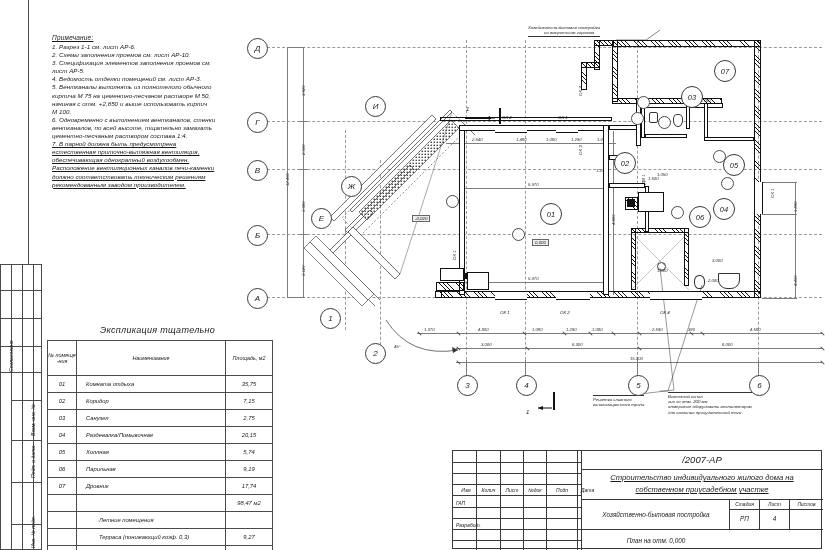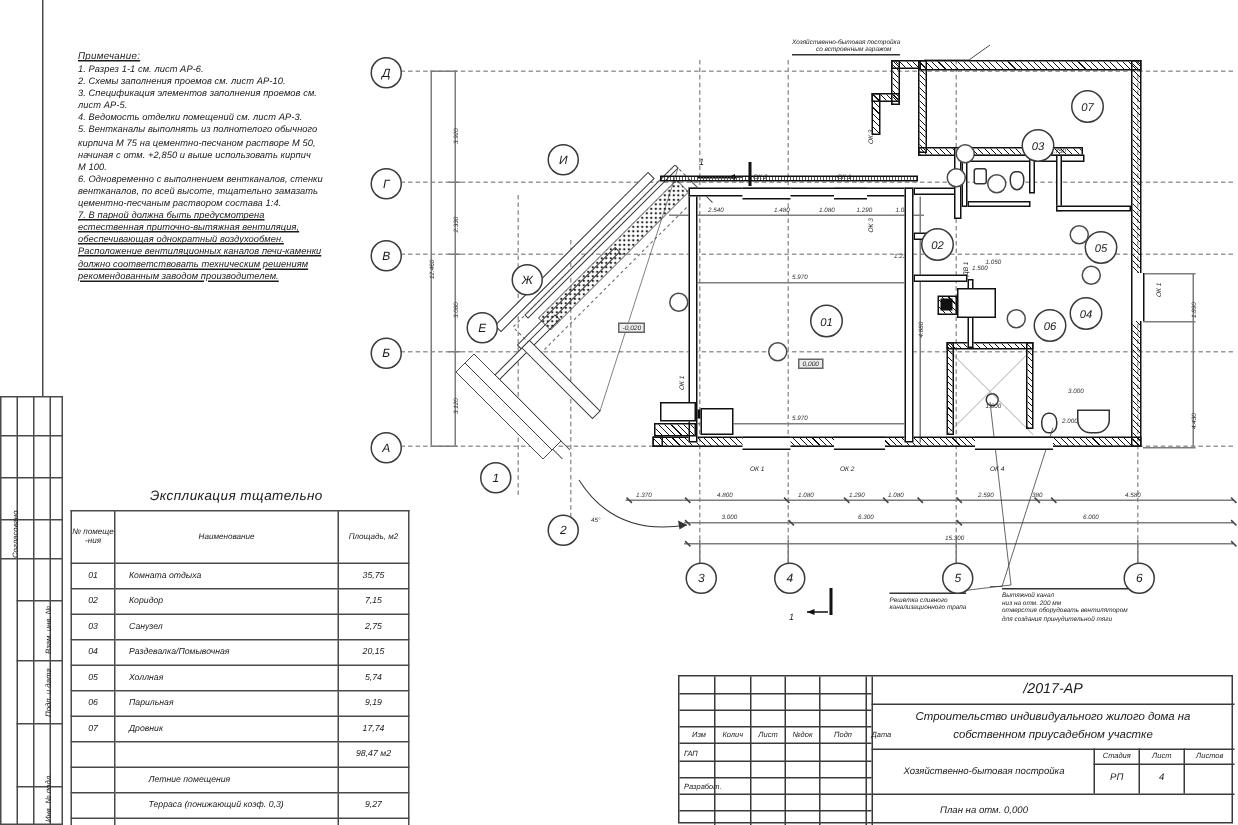--- a/index.html
+++ b/index.html
@@ -67,21 +67,21 @@
   .vtxt{position:absolute;font-size:5.2px;font-style:italic;transform-origin:0 0;
         transform:rotate(-90deg);white-space:nowrap;color:#222;}
 
   
   .tb{position:absolute;left:452px;top:450px;width:370px;height:99px;border:1px solid #3a3a3a;box-sizing:border-box;background:#fff;}
   .tb .c{position:absolute;box-sizing:border-box;}
   .tb .bl{border-left:1px solid #3a3a3a;}
   .tb .bt{border-top:1px solid #3a3a3a;}
   .tbtxt{position:absolute;font-size:5px;font-style:italic;color:#1a1a1a;white-space:nowrap;}
   .tbtxt.big{font-size:9.5px;}
-  .tbtxt.mid{font-size:7.6px;}
+  .tbtxt.mid{font-size:7.6px;text-decoration:underline;}
   .tbtxt.sm{font-size:6.4px;}
   .ctr{text-align:center;}
   .secmark{position:absolute;font-size:6px;font-style:italic;}
 </style>
 </head>
 <body>
 
 <div class="sheet">
 
   <div class="strip">
@@ -521,21 +521,21 @@
     <div class="tbtxt ctr" style="left:3px;top:36px;width:20px;">Изм</div>
     <div class="tbtxt ctr" style="left:24px;top:36px;width:23px;">Колич</div>
     <div class="tbtxt ctr" style="left:48px;top:36px;width:22px;">Лист</div>
     <div class="tbtxt ctr" style="left:71px;top:36px;width:22px;">№док</div>
     <div class="tbtxt ctr" style="left:94px;top:36px;width:30px;">Подп</div>
     <div class="tbtxt ctr" style="left:128px;top:36px;width:1px;">Дата</div>
 
     <div class="tbtxt" style="left:3px;top:49px;">ГАП</div>
     <div class="tbtxt" style="left:3px;top:71px;">Разработ.</div>
 
-    <div class="tbtxt big ctr" style="left:128px;top:3px;width:242px;">/2017-АР</div>
+    <div class="tbtxt big ctr" style="left:128px;top:3px;width:242px;">/2007-АР</div>
 
     <div class="tbtxt mid ctr" style="left:128px;top:22px;width:242px;">Строительство индивидуального жилого дома на</div>
     <div class="tbtxt mid ctr" style="left:128px;top:34px;width:242px;">собственном приусадебном участке</div>
 
     <div class="tbtxt sm ctr" style="left:130px;top:60px;width:146px;">Хозяйственно-бытовая постройка</div>
 
     <div class="tbtxt ctr" style="left:277px;top:50px;width:29px;">Стадия</div>
     <div class="tbtxt ctr" style="left:307px;top:50px;width:29px;">Лист</div>
     <div class="tbtxt ctr" style="left:337px;top:50px;width:33px;">Листов</div>
     <div class="tbtxt sm ctr" style="left:277px;top:64px;width:29px;">РП</div>

